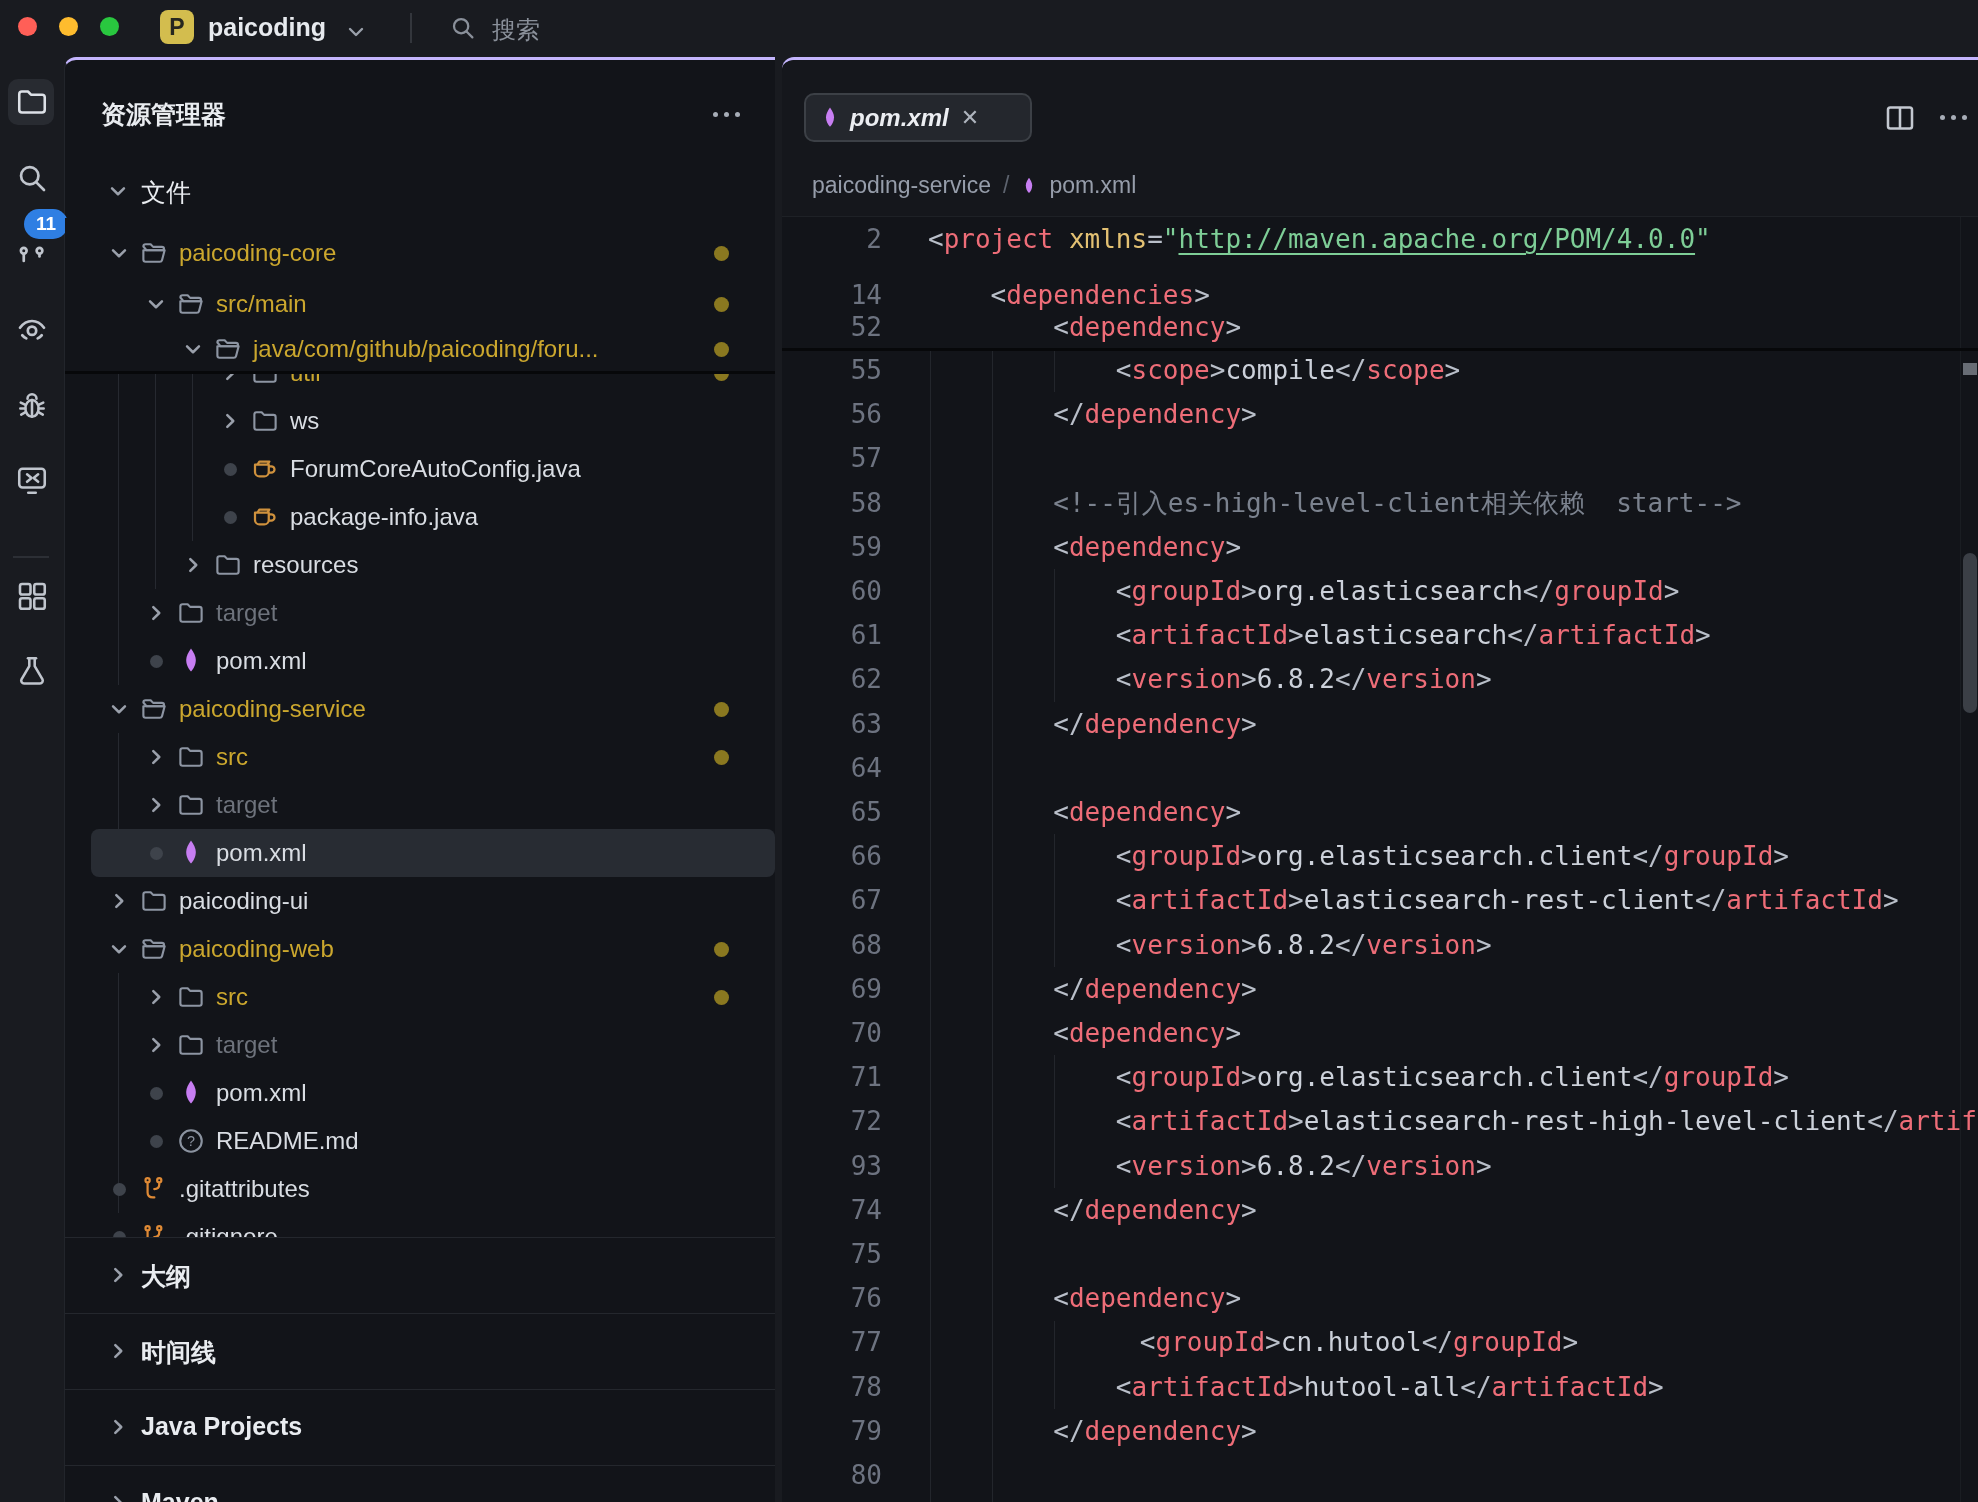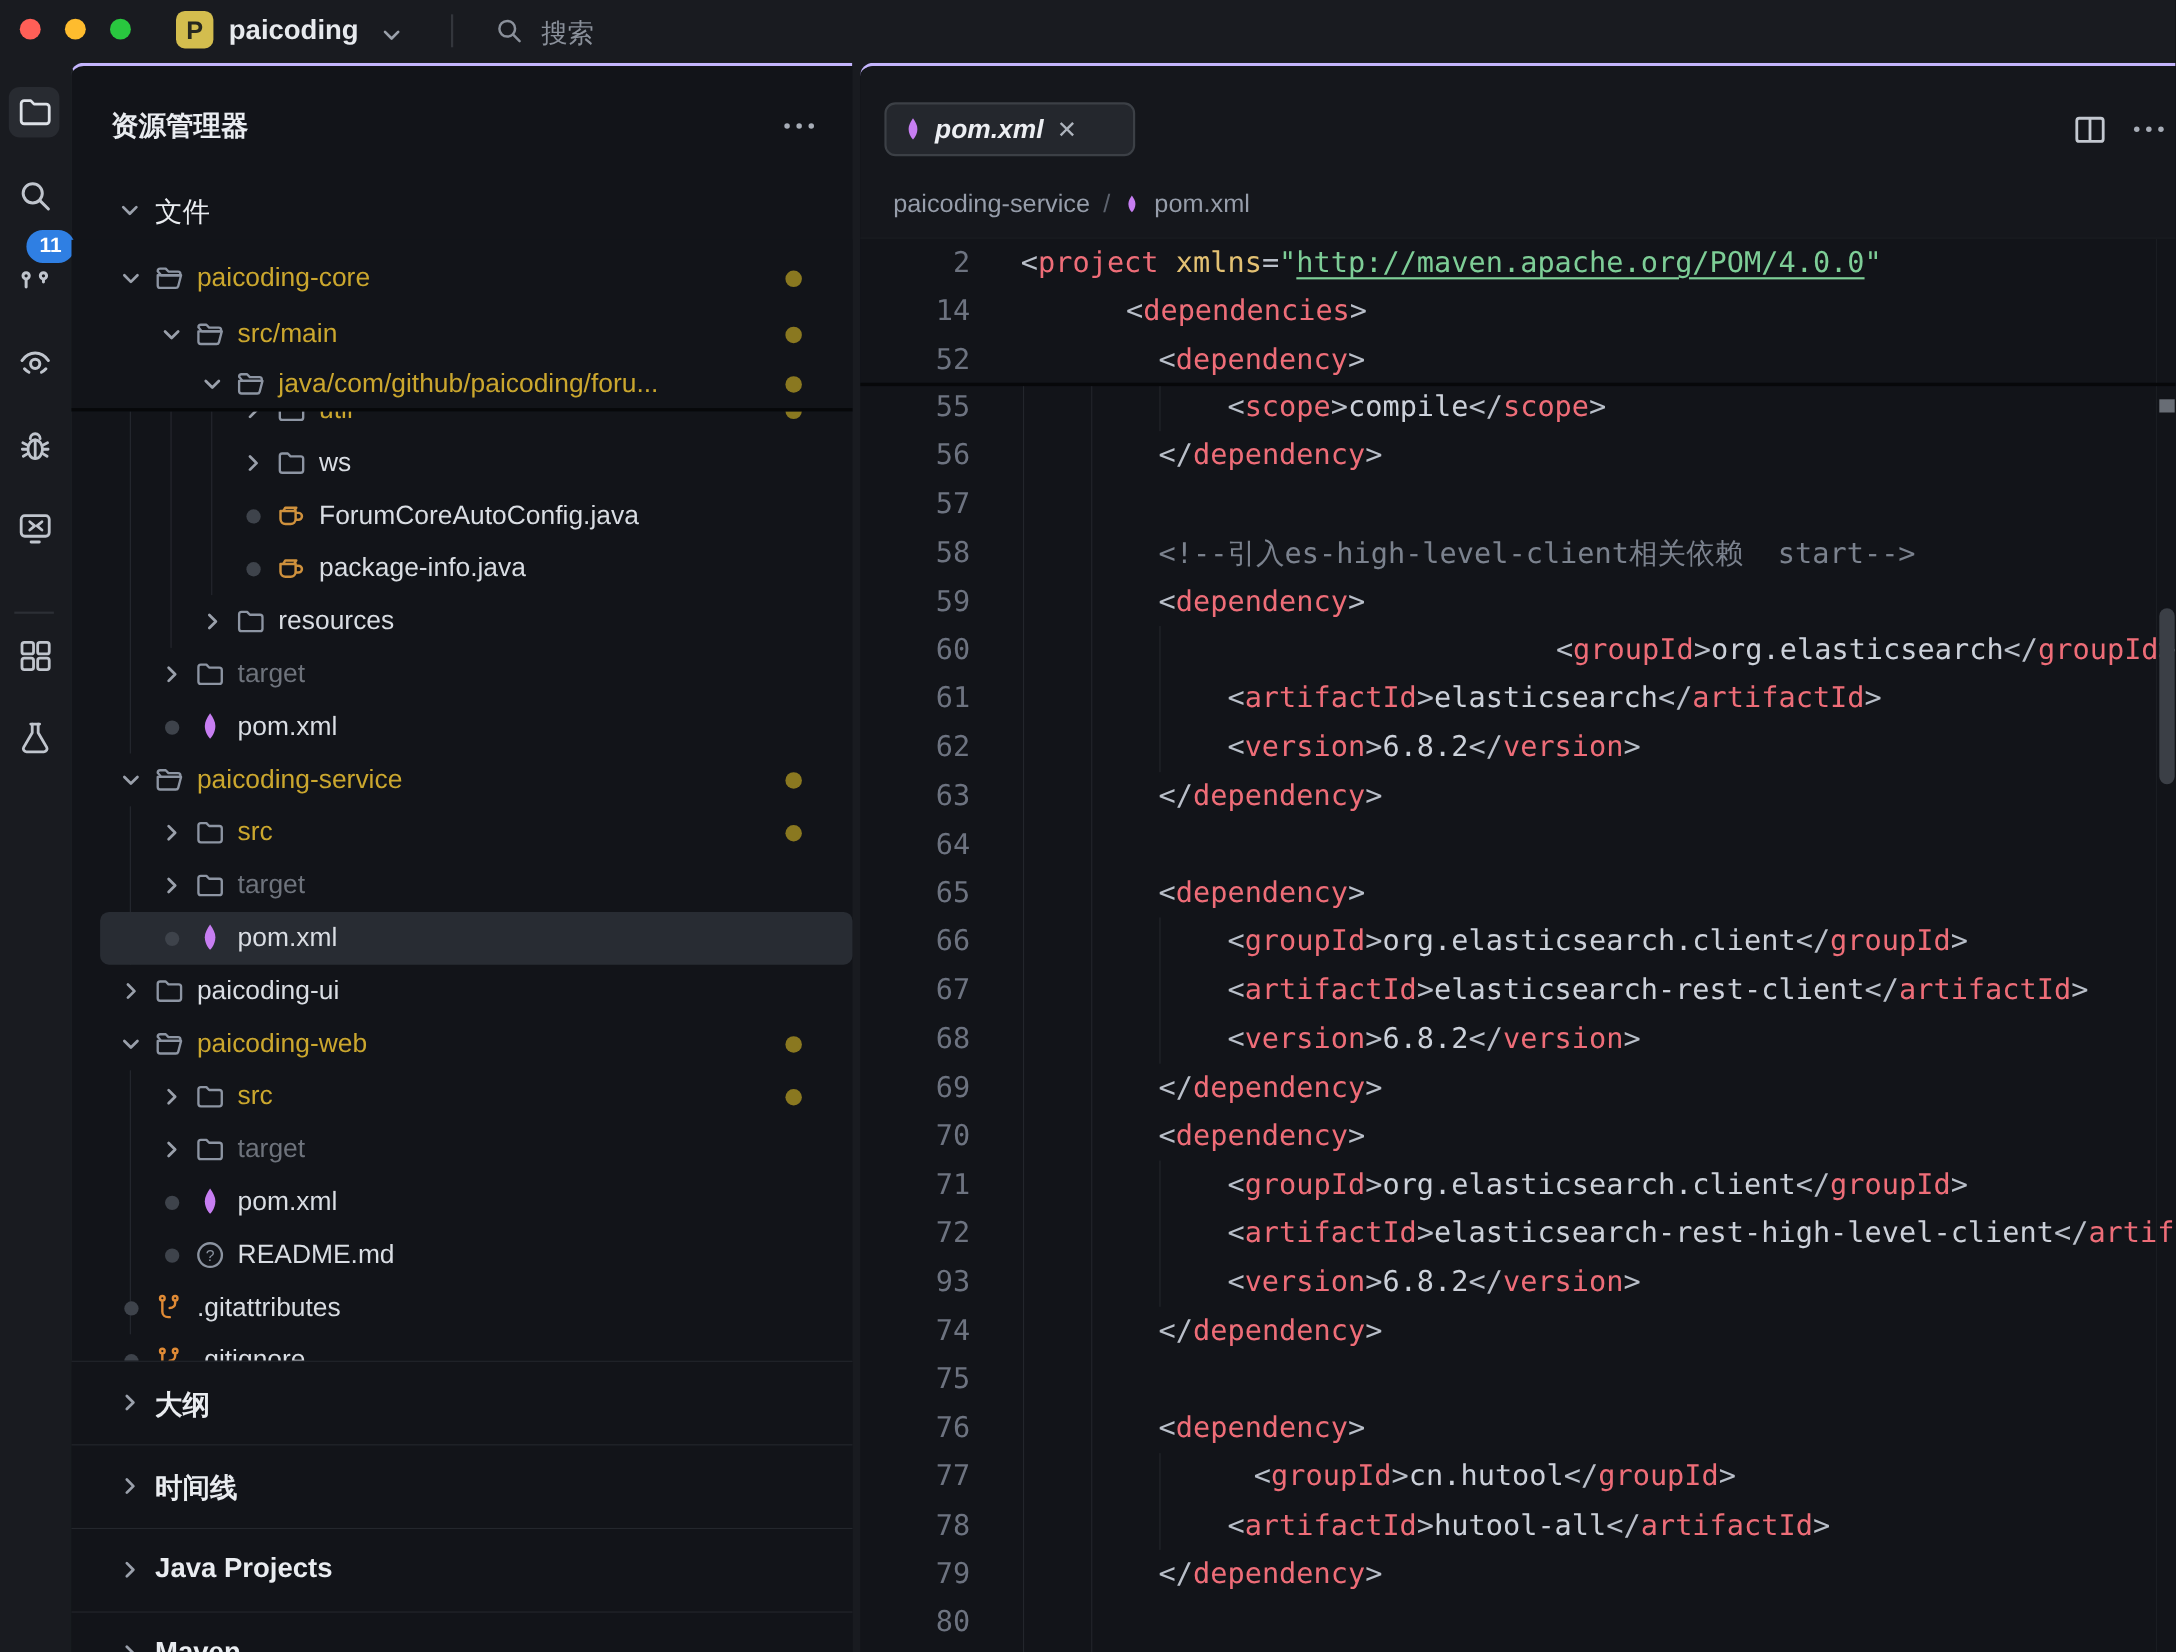--- a/index.html
+++ b/index.html
@@ -632,21 +632,21 @@
           <span class="cd"></span>
         </div>
         <div class="code-row" style="top: 421px;">
           <span class="ln">58</span>
           <span class="cd"><span class="sg-c">        &lt;!--引入es-high-level-client相关依赖  start--&gt;</span></span>
         </div>
         <div class="code-row" style="top: 465px;">
           <span class="ln">59</span>
           <span class="cd"><span class="sg-b">        &lt;</span><span class="sg-t">dependency</span><span class="sg-b">&gt;</span></span>
         </div>
-        <div class="code-row" style="top: 509px; justify-content: space-between;">
+        <div class="code-row" style="top: 509px;">
           <span class="ln">60</span>
           <span class="cd"><span class="sg-b">            &lt;</span><span class="sg-t">groupId</span><span class="sg-b">&gt;</span><span class="sg-x">org.elasticsearch</span><span class="sg-b">&lt;/</span><span class="sg-t">groupId</span><span class="sg-b">&gt;</span></span>
         </div>
         <div class="code-row" style="top: 553px;">
           <span class="ln">61</span>
           <span class="cd"><span class="sg-b">            &lt;</span><span class="sg-t">artifactId</span><span class="sg-b">&gt;</span><span class="sg-x">elasticsearch</span><span class="sg-b">&lt;/</span><span class="sg-t">artifactId</span><span class="sg-b">&gt;</span></span>
         </div>
         <div class="code-row" style="top: 597px;">
           <span class="ln">62</span>
           <span class="cd"><span class="sg-b">            &lt;</span><span class="sg-t">version</span><span class="sg-b">&gt;</span><span class="sg-x">6.8.2</span><span class="sg-b">&lt;/</span><span class="sg-t">version</span><span class="sg-b">&gt;</span></span>
@@ -723,21 +723,21 @@
           <span class="ln">80</span>
           <span class="cd"></span>
         </div>
         <div class="code-row" style="top: 1437px;"></div>
       </div>
     <div id="code-sticky" class="abs">
         <div class="code-row" style="top: 0px;">
           <span class="ln">2</span>
           <span class="cd"><span class="sg-b">&lt;</span><span class="sg-t">project</span><span class="sg-x"> </span><span class="sg-a">xmlns</span><span class="sg-b">=</span><span class="sg-s">"</span><span class="sg-u">http://maven.apache.org/POM/4.0.0</span><span class="sg-s">"</span></span>
         </div>
-        <div class="code-row" style="top: 44px; gap: 33px;">
+        <div class="code-row" style="top: 56px;">
           <span class="ln">14</span>
           <span class="cd"><span class="sg-b">    &lt;</span><span class="sg-t">dependencies</span><span class="sg-b">&gt;</span></span>
         </div>
         <div class="code-row" style="top: 88px;">
           <span class="ln">52</span>
           <span class="cd"><span class="sg-b">        &lt;</span><span class="sg-t">dependency</span><span class="sg-b">&gt;</span></span>
         </div>
       </div>
     <div id="code-sticky-divider" class="abs"></div>
 

